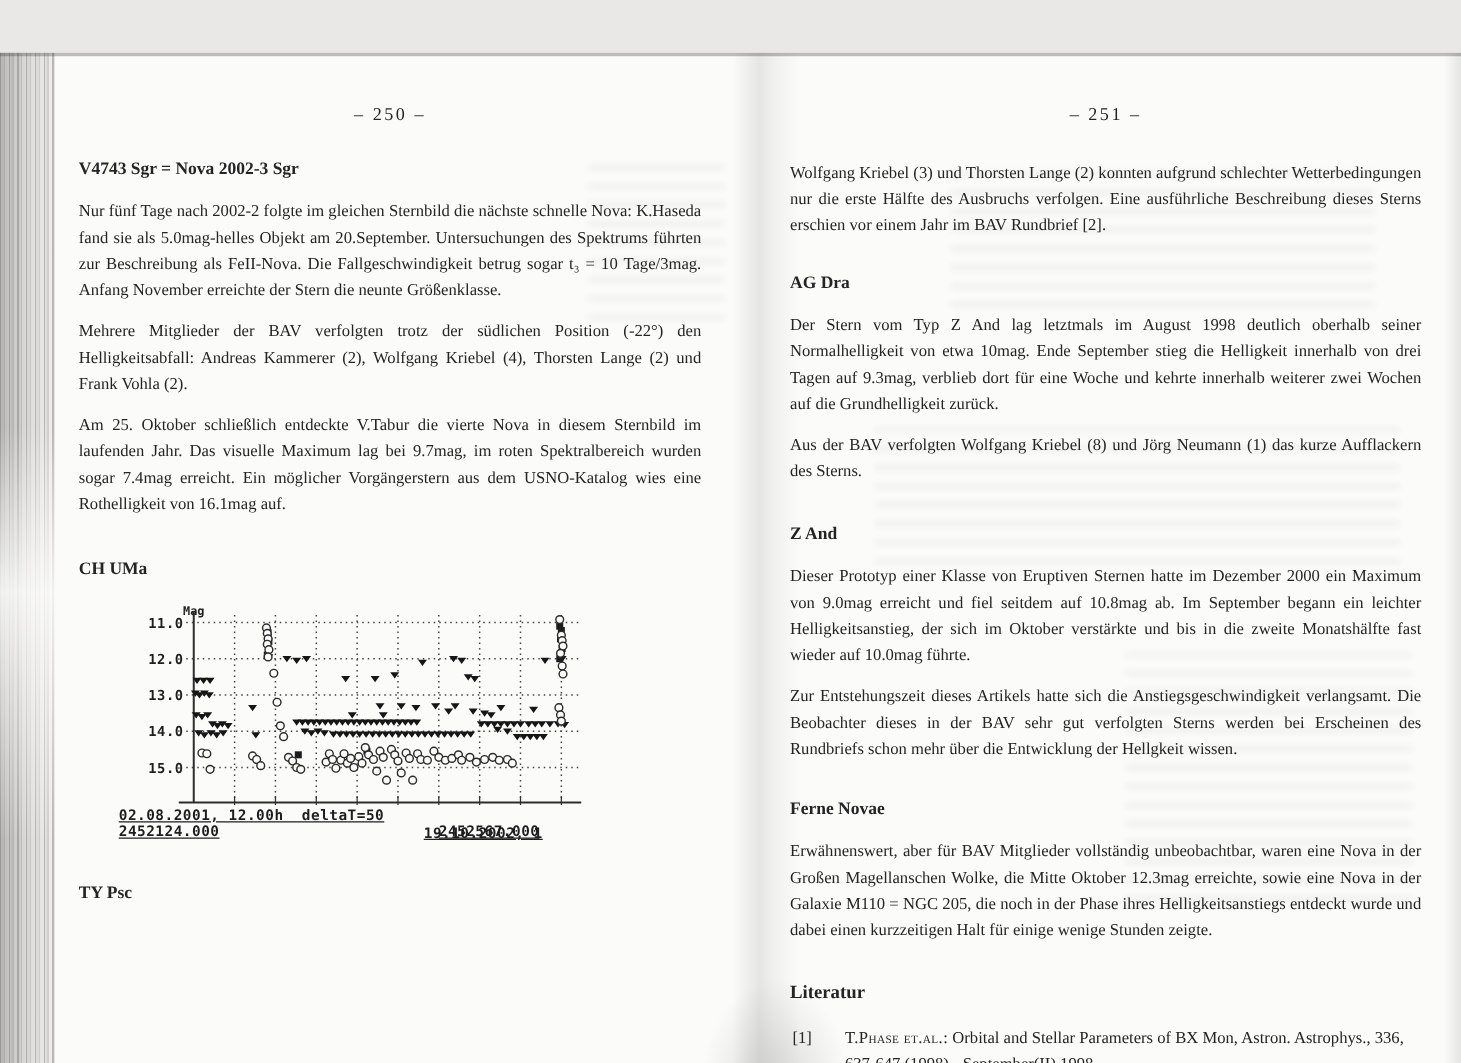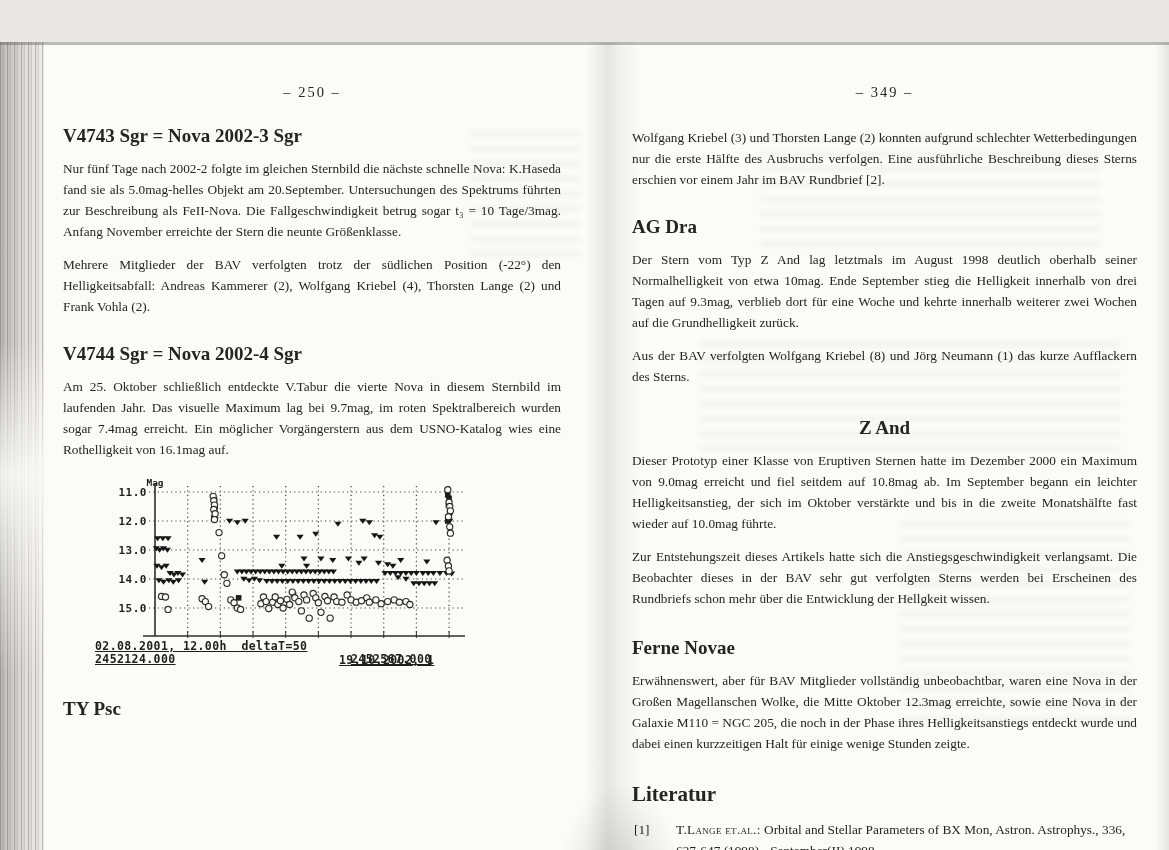--- a/index.html
+++ b/index.html
@@ -23,24 +23,24 @@
   .right-shadow{position:absolute;right:0;top:0;width:14px;height:100%;
     background:linear-gradient(270deg, rgba(90,90,88,.14), rgba(0,0,0,0));}
   .bleed{position:absolute;opacity:.07;filter:blur(2.5px);pointer-events:none;
     background:repeating-linear-gradient(180deg, rgba(50,50,48,.8) 0 4px, rgba(0,0,0,0) 4px 15px);}
 
   
   .page-content{position:absolute;top:0;font-size:13.3px;line-height:21px;text-align:justify;}
   .pc-left{left:63px;width:498px;}
   .pc-right{left:632px;width:505px;}
   .pagenum{text-align:center;padding-top:40px;font-size:14.5px;letter-spacing:2px;}
-  h3.sec{font-size:19px;font-weight:bold;margin:26px 0 0 0;text-align:left;}
+  h3.sec{font-size:14px;font-weight:bold;margin:26px 0 0 0;text-align:left;}
   h3.sec.first{margin-top:22px;}
   p.body{margin:12px 0 0 0;}
-  h2.lit{font-size:21px;font-weight:bold;margin:30px 0 0 0;text-align:left;}
+  h2.lit{font-size:15px;font-weight:bold;margin:30px 0 0 0;text-align:left;}
   .caption{margin:14px 0 0 0;padding-left:26px;padding-right:6px;}
   .refs{margin-top:8px;}
   .ref{position:relative;margin-top:14px;padding-left:44px;text-align:left;}
   .ref .num{position:absolute;left:2px;top:0;}
   .refname{font-variant:small-caps;letter-spacing:.3px;}
 
   
   .figure{position:relative;margin:18px 0 0 30px;width:405px;height:196px;}
   .figure svg{position:absolute;left:0;top:0;}
   .xlab{position:absolute;font:bold 11.5px "DejaVu Sans Mono",monospace;letter-spacing:.4px;
@@ -68,23 +68,23 @@
   <div class="bleed" style="left:900px;top:480px;width:230px;height:200px;"></div>
   <div class="bleed" style="left:470px;top:90px;width:110px;height:130px;"></div>
 
   <div class="page-content pc-left">
     <div class="pagenum">–  250  –</div>
 
     <h3 class="sec first">V4743 Sgr = Nova 2002-3 Sgr</h3>
     <p class="body">Nur fünf Tage nach 2002-2 folgte im gleichen Sternbild die nächste schnelle Nova: K.Haseda fand sie als 5.0mag-helles Objekt am 20.September. Untersuchungen des Spektrums führten zur Beschreibung als FeII-Nova. Die Fallgeschwindigkeit betrug sogar t₃ = 10 Tage/3mag. Anfang November erreichte der Stern die neunte Größenklasse.</p>
     <p class="body">Mehrere Mitglieder der BAV verfolgten trotz der südlichen Position (-22°) den Helligkeitsabfall: Andreas Kammerer (2), Wolfgang Kriebel (4), Thorsten Lange (2) und Frank Vohla (2).</p>
 
-    <h3 class="sec">V4744 Sgr = Nova 2002-4 Sgr</h3>
     <p class="body">Am 25. Oktober schließlich entdeckte V.Tabur die vierte Nova in diesem Sternbild im laufenden Jahr. Das visuelle Maximum lag bei 9.7mag, im roten Spektralbereich wurden sogar 7.4mag erreicht. Ein möglicher Vorgängerstern aus dem USNO-Katalog wies eine Rothelligkeit von 16.1mag auf.</p>
 
+    <h3 class="sec" style="margin-top:32px;">CH UMa</h3>
 
     <div class="figure">
       <svg id="lc-svg" width="405" height="160" viewBox="0 0 405 160">
           <line x1="56" x2="370" y1="14" y2="14" class="dot"></line>
           <text x="54" y="18" text-anchor="end" class="tick">11.0</text>
           <line x1="56" x2="370" y1="43" y2="43" class="dot"></line>
           <text x="54" y="47" text-anchor="end" class="tick">12.0</text>
           <line x1="56" x2="370" y1="72" y2="72" class="dot"></line>
           <text x="54" y="76" text-anchor="end" class="tick">13.0</text>
           <line x1="56" x2="370" y1="101" y2="101" class="dot"></line>
@@ -315,39 +315,39 @@
       <div class="xlab xr1">19.10.2002, 1</div>
       <div class="xlab xr2">2452567.000</div>
     </div>
 
 
     <h3 class="sec" style="margin-top:24px;">TY Psc</h3>
 
   </div>
 
   <div class="page-content pc-right">
-    <div class="pagenum">–  349  –</div>
+    <div class="pagenum">–  251  –</div>
 
     <p class="body" style="margin-top:24px;">Wolfgang Kriebel (3) und Thorsten Lange (2) konnten aufgrund schlechter Wetterbedingungen nur die erste Hälfte des Ausbruchs verfolgen. Eine ausführliche Beschreibung dieses Sterns erschien vor einem Jahr im BAV Rundbrief [2].</p>
 
     <h3 class="sec">AG Dra</h3>
     <p class="body">Der Stern vom Typ Z And lag letztmals im August 1998 deutlich oberhalb seiner Normalhelligkeit von etwa 10mag. Ende September stieg die Helligkeit innerhalb von drei Tagen auf 9.3mag, verblieb dort für eine Woche und kehrte innerhalb weiterer zwei Wochen auf die Grundhelligkeit zurück.</p>
     <p class="body">Aus der BAV verfolgten Wolfgang Kriebel (8) und Jörg Neumann (1) das kurze Aufflackern des Sterns.</p>
 
-    <h3 class="sec" style="margin-top:30px;text-align:center;">Z And</h3>
+    <h3 class="sec" style="margin-top:30px;">Z And</h3>
     <p class="body">Dieser Prototyp einer Klasse von Eruptiven Sternen hatte im Dezember 2000 ein Maximum von 9.0mag erreicht und fiel seitdem auf 10.8mag ab. Im September begann ein leichter Helligkeitsanstieg, der sich im Oktober verstärkte und bis in die zweite Monatshälfte fast wieder auf 10.0mag führte.</p>
     <p class="body">Zur Entstehungszeit dieses Artikels hatte sich die Anstiegsgeschwindigkeit verlangsamt. Die Beobachter dieses in der BAV sehr gut verfolgten Sterns werden bei Erscheinen des Rundbriefs schon mehr über die Entwicklung der Hellgkeit wissen.</p>
 
     <h3 class="sec" style="margin-top:28px;">Ferne Novae</h3>
     <p class="body">Erwähnenswert, aber für BAV Mitglieder vollständig unbeobachtbar, waren eine Nova in der Großen Magellanschen Wolke, die Mitte Oktober 12.3mag erreichte, sowie eine Nova in der Galaxie M110 = NGC 205, die noch in der Phase ihres Helligkeitsanstiegs entdeckt wurde und dabei einen kurzzeitigen Halt für einige wenige Stunden zeigte.</p>
 
     <h2 class="lit">Literatur</h2>
     <div class="refs">
       <div class="ref">
-        <span class="num">[1]</span><span class="refname">T.Lange et.al.:</span><span> Orbital and Stellar Parameters of BX Mon, Astron. Astrophys., 336, 637-647 (1998) - September(II) 1998</span>
+        <span class="num">[1]</span><span class="refname">T.Phase et.al.:</span><span> Orbital and Stellar Parameters of BX Mon, Astron. Astrophys., 336, 637-647 (1998) - September(II) 1998</span>
       </div>
       <div class="ref">
         <span class="num">[2]</span><span class="refname">Thorsten Lange:</span><span> Der UG-Stern TY Psc, BAV Rundbrief Nr. 4(2001), Seite 191</span>
       </div>
 
     </div>
   </div>
 
   <div class="bottom-shadow"></div>
   <div class="top-shadow"></div>

